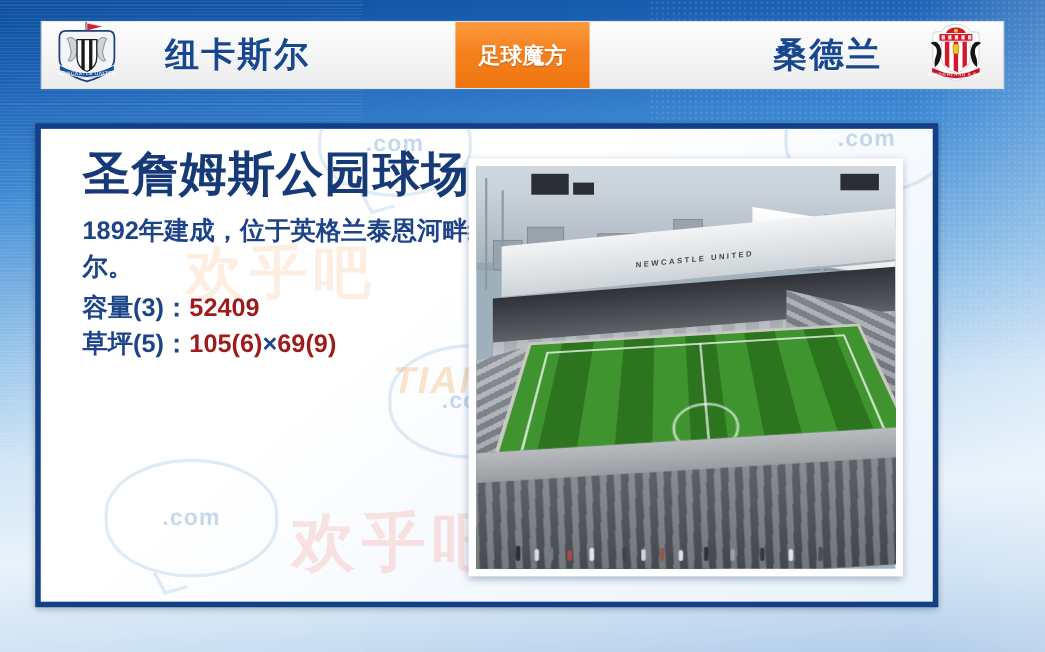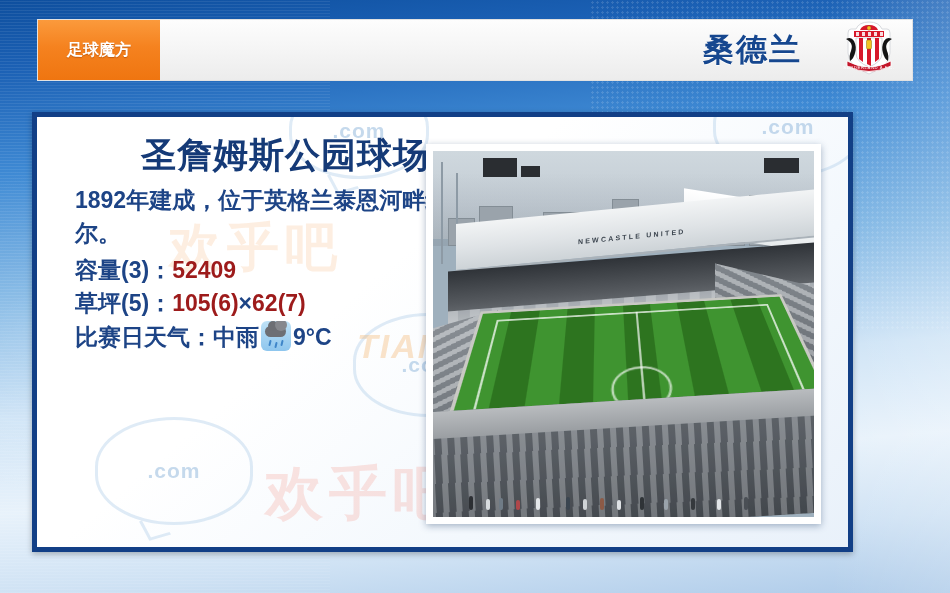--- a/index.html
+++ b/index.html
@@ -78,21 +78,21 @@
   .hdr-right .team-name { margin-right: 30px; }
 
   
   .brand {
     width: 122px; height: 100%;
     background: linear-gradient(180deg, #fb9a3c 0%, #f5821f 45%, #ef7510 100%);
     display: flex; align-items: center; justify-content: center;
     flex: 0 0 122px;
   }
   .brand-text {
-    font-size: 16px; font-weight: bold; color: #ffffff;
+    font-size: 20px; font-weight: bold; color: #ffffff;
     letter-spacing: 0px; white-space: nowrap;
     text-shadow: 0 1px 1px rgba(150,60,0,.5);
     text-align: center;
   }
 
   
   .crest { position: relative; flex: 0 0 auto; }
 
   
   .panel {
@@ -151,28 +151,27 @@
   }
 
   
   .info {
     position: absolute;
     left: 38px; top: 18px;
     width: 420px;
     z-index: 3;
   }
   .stadium-title {
-    font-size: 35px;
+    font-size: 43px;
     font-weight: bold;
     color: #153a77;
     letter-spacing: 1px;
     line-height: 1.15;
     margin-bottom: 9px;
     white-space: nowrap;
-    text-align: center;
   }
   .desc {
     font-size: 23px;
     font-weight: bold;
     color: #1d4486;
     line-height: 1.42;
     letter-spacing: 0px;
     margin-bottom: 4px;
   }
   .row {
@@ -402,20 +401,44 @@
   }
 </style>
 </head>
 <body>
 
 <div class="page">
   <div class="glow"></div>
 
   <div class="header">
 
+    <div class="hdr-side hdr-left">
+      <span class="crest">
+        <svg width="70" height="58" viewBox="0 0 70 58">
+
+          <rect x="33.5" y="1" width="1.6" height="12" fill="#6b6f74"></rect>
+          <path d="M35 2 L50 5 L35 9 Z" fill="#cf2030" stroke="#ffffff" stroke-width=".6"></path>
+
+          <path d="M10 15 Q10 9 16 9 L54 9 Q60 9 60 15 L60 34 Q60 48 35 55 Q10 48 10 34 Z" fill="#f3f4f6" stroke="#1d3f7a" stroke-width="1.6"></path>
+
+          <path d="M17 16 q6 -3 9 4 q2 7 -2 13 q-3 5 -6 3 q4 -6 2 -11 q-1 -6 -3 -9 z" fill="#cfd4da" stroke="#6c7480" stroke-width=".7"></path>
+          <path d="M53 16 q-6 -3 -9 4 q-2 7 2 13 q3 5 6 3 q-4 -6 -2 -11 q1 -6 3 -9 z" fill="#cfd4da" stroke="#6c7480" stroke-width=".7"></path>
+
+          <path d="M26 17 L44 17 L44 33 Q44 42 35 46 Q26 42 26 33 Z" fill="#ffffff" stroke="#1d1d1d" stroke-width="1.2"></path>
+          <path d="M30 17 L33 17 L33 45 L30 43 Z" fill="#16181a"></path>
+          <path d="M37 17 L40 17 L40 43 L37 45 Z" fill="#16181a"></path>
+
+          <rect x="26" y="17" width="18" height="5" fill="#f0c93c" opacity=".0"></rect>
+
+          <path d="M10 40 Q35 54 60 40 L60 45 Q35 58 10 45 Z" fill="#1a4f9c" stroke="#ffffff" stroke-width=".8"></path>
+          <text x="35" y="49.6" font-size="4.6" fill="#ffffff" text-anchor="middle" font-family="Liberation Sans, sans-serif" letter-spacing="0.4">NEWCASTLE UNITED</text>
+        </svg>
+      </span>
+      <span class="team-name">纽卡斯尔</span>
+    </div>
 
     <div class="brand">
       <span class="brand-text">足球魔方</span>
     </div>
 
     <div class="hdr-side hdr-right">
       <span class="team-name">桑德兰</span>
       <span class="crest">
         <svg width="74" height="58" viewBox="0 0 74 58">
 
@@ -470,32 +493,24 @@
 
       <div class="stadium-title">圣詹姆斯公园球场</div>
 
       <div class="desc">1892年建成，位于英格兰泰恩河畔纽卡斯尔。</div>
 
       <div class="row">
         <span>容量(3)：</span><span class="val-red">52409</span>
       </div>
 
       <div class="row">
-        <span>草坪(5)：</span><span class="val-red">105(6)</span><span class="val-navy">×</span><span class="val-red">62(7)</span>
+        <span>草坪(5)：</span><span class="val-red">105(6)</span><span class="val-navy">×</span><span class="val-red">69(9)</span>
       </div>
 
 
-      <div class="row">
-        <span>比赛日天气：</span><span>中雨</span><span class="wx-icon">
-          <span class="cloud"></span>
-          <span class="drop d1"></span>
-          <span class="drop d2"></span>
-          <span class="drop d3"></span>
-        </span><span>9°C</span>
-      </div>
 
     </div>
 
     <div class="photo-frame">
       <div class="photo">
         <div class="sky"></div>
 
         <div class="city">
           <i style="left:4%;  width:7%;  height:38%;"></i>
           <i style="left:12%; width:9%;  height:55%;"></i>

